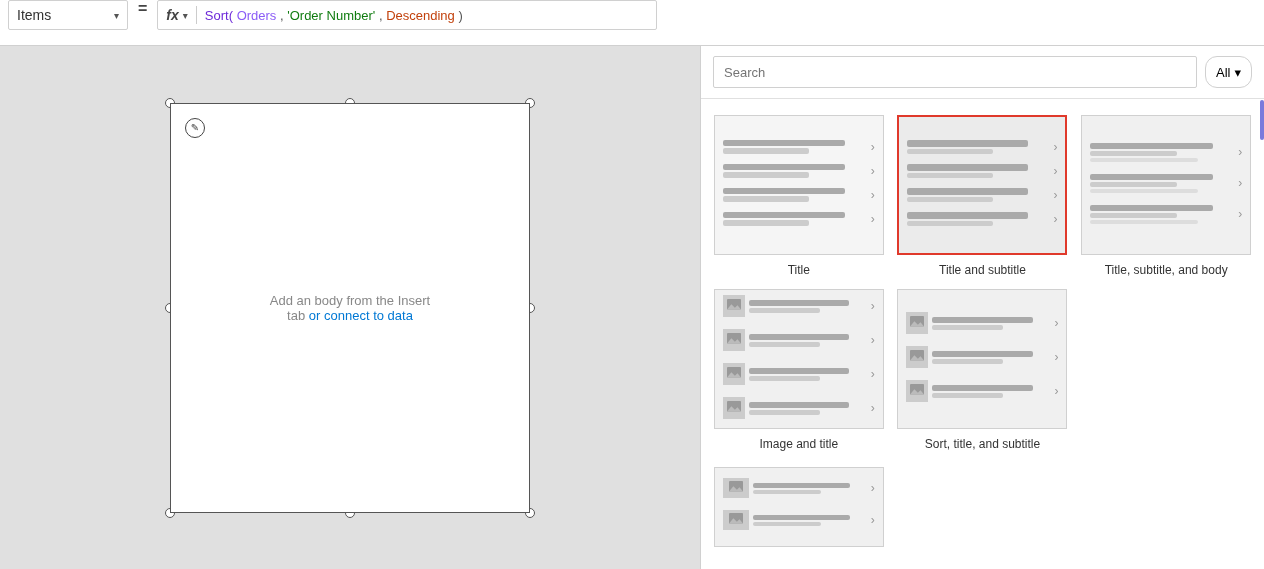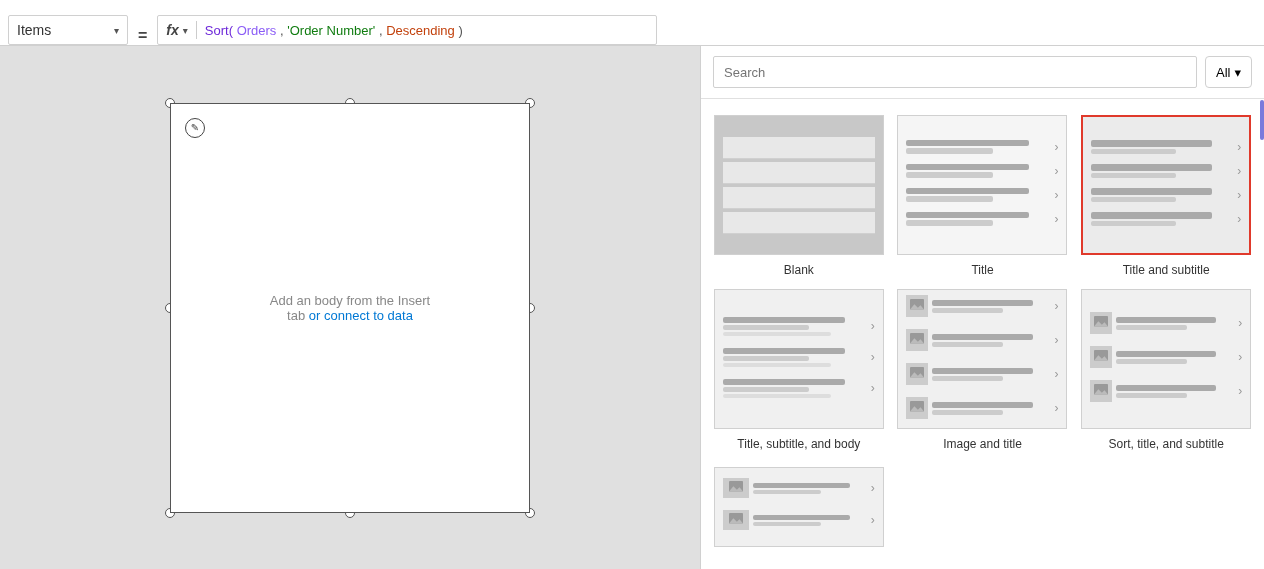--- a/index.html
+++ b/index.html
@@ -10,21 +10,21 @@
       width: 1264px;
       height: 569px;
       overflow: hidden;
       display: flex;
       flex-direction: column;
     }
 
     
     .toolbar {
       display: flex;
-      align-items: flex-end;
+      align-items: flex-start;
       background: #ffffff;
       border-bottom: 1px solid #d0d0d0;
       height: 46px;
       padding: 0 8px;
       gap: 4px;
     }
 
     .toolbar-items-dropdown {
       display: flex;
       align-items: center;
@@ -201,21 +201,21 @@
       border-radius: 2px;
       padding: 6px 10px;
       font-size: 13px;
       outline: none;
     }
 
     .search-all-dropdown {
       display: flex;
       align-items: center;
       border: 1px solid #d0d0d0;
-      border-radius: 4px;
+      border-radius: 12px;
       padding: 6px 10px;
       gap: 4px;
       cursor: pointer;
       background: white;
       height: 32px;
     }
 
     .panel-content {
       flex: 1;
       overflow-y: auto;
@@ -401,31 +401,20 @@
       <div class="search-all-dropdown">
         <span>All</span>
         <span>▾</span>
       </div>
     </div>
 
     <div class="panel-content">
 
       <div class="templates-grid">
 
-        <div class="template-item">
-          <div class="template-preview blank">
-            <div class="blank-rows">
-              <div class="blank-row"></div>
-              <div class="blank-row"></div>
-              <div class="blank-row"></div>
-              <div class="blank-row"></div>
-            </div>
-          </div>
-          <span class="template-label">Blank</span>
-        </div>
 
         <div class="template-item">
           <div class="template-preview">
             <div style="width:100%;display:flex;flex-direction:column;gap:6px;">
               <div class="title-row-item">
                 <div class="title-line-group">
                   <div class="title-line long" style="background:#aaa;"></div>
                   <div class="title-line short" style="background:#ccc;"></div>
                 </div>
                 <span class="arrow-icon">›</span>

